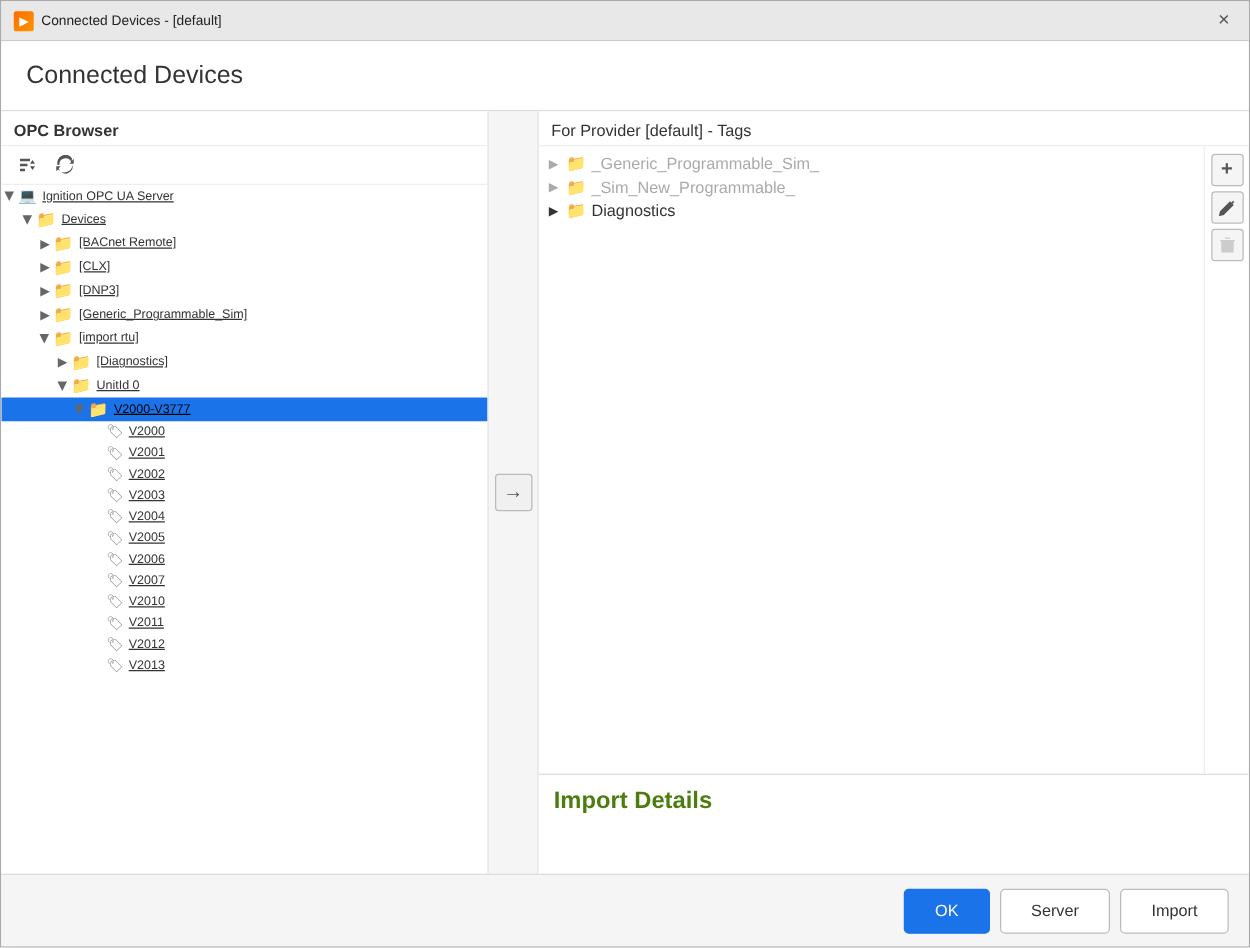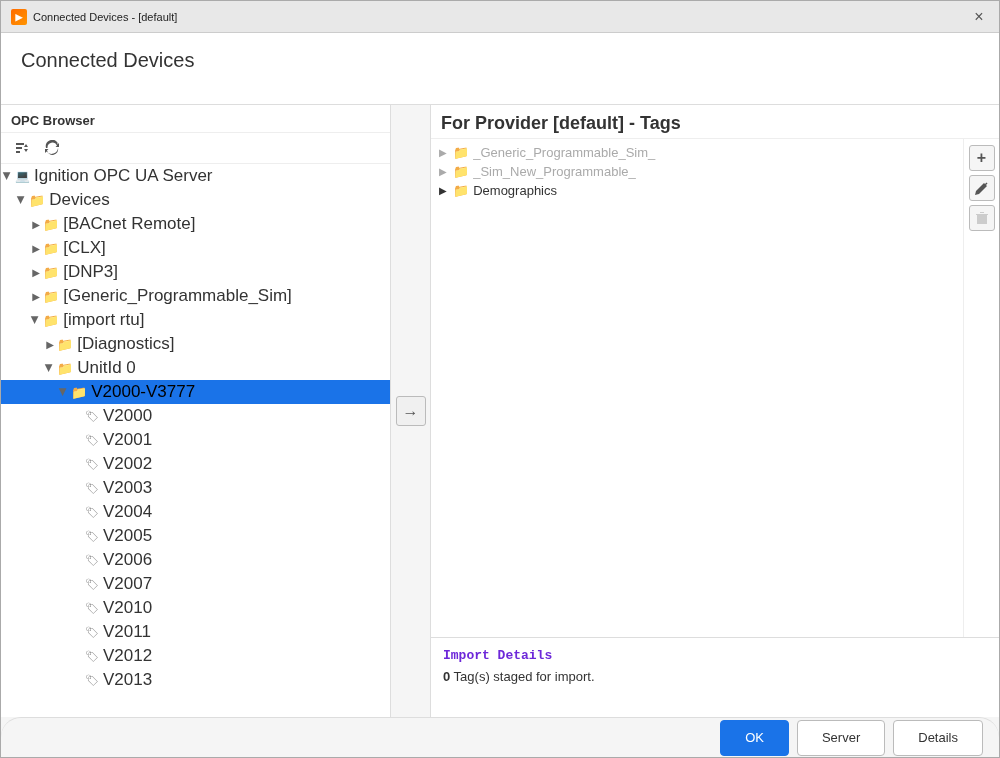--- a/index.html
+++ b/index.html
@@ -54,21 +54,21 @@
     }
     .dialog-header {
       background: #fff;
       padding: 16px 20px 12px 20px;
       border-bottom: 1px solid #ddd;
     }
     .dialog-header h1 {
       font-size: 20px;
       font-weight: 300;
       color: #333;
-      margin-bottom: 20px;
+      margin-bottom: 4px;
     }
     .dialog-header p {
       font-size: 12px;
       color: #555;
     }
     .dialog-body {
       flex: 1;
       display: flex;
       overflow: hidden;
       background: #f5f5f5;
@@ -145,21 +145,22 @@
       margin-right: 4px;
       flex-shrink: 0;
     }
     .tag-icon {
       color: #888;
       font-size: 11px;
       margin-right: 4px;
       flex-shrink: 0;
     }
     .item-label {
-      font-size: 17px;
+      font-size: 10px;
+      text-decoration: underline;
     }
     .server-icon {
       color: #6d6d6d;
       font-size: 12px;
       margin-right: 4px;
     }
     
     .middle-controls {
       display: flex;
       flex-direction: column;
@@ -183,22 +184,22 @@
       color: #555;
     }
     .right-panel {
       flex: 1;
       display: flex;
       flex-direction: column;
       background: #fff;
     }
     .right-panel-header {
       padding: 8px 10px 4px 10px;
-      font-weight: 700;
-      font-size: 18px;
+      font-weight: 400;
+      font-size: 13px;
       color: #333;
       border-bottom: 1px solid #eee;
     }
     .right-panel-content {
       flex: 1;
       display: flex;
       overflow: hidden;
     }
     .tags-tree {
       flex: 1;
@@ -238,44 +239,42 @@
       color: #555;
     }
     .right-toolbar-btn.disabled { color: #ccc; cursor: default; }
     .import-details {
       border-top: 1px solid #ddd;
       background: #fff;
       padding: 10px 12px;
       min-height: 80px;
     }
     .import-details h3 {
-      font-size: 13px;
+      font-size: 19px;
       font-weight: 600;
       margin-bottom: 6px;
-      color: #6d28d9;
-      font-family: Liberation Mono, monospace;
+      color: #4d7c0f;
     }
     .import-details p {
       font-size: 13px;
       color: #333;
     }
     .import-count {
       font-weight: 600;
       color: #333;
     }
     .dialog-footer {
       background: #f5f5f5;
       border-top: 1px solid #ddd;
       padding: 10px 16px;
       display: flex;
       justify-content: flex-end;
       gap: 8px;
-      height: 40px;
-      align-items: center;
-      border-radius: 28px;
+      height: 58px;
+      align-items: center;
     }
     .btn {
       height: 36px;
       padding: 0 24px;
       border-radius: 4px;
       font-size: 13px;
       cursor: pointer;
       border: 1px solid #bbb;
       font-weight: 500;
     }
@@ -500,46 +499,43 @@
               <span>_Generic_Programmable_Sim_</span>
             </div>
             <div class="tags-tree-item">
               <span style="width: 14px; display: inline-block; font-size: 10px;">▶</span>
               <span class="folder-icon">📁</span>
               <span>_Sim_New_Programmable_</span>
             </div>
             <div class="tags-tree-item active">
               <span style="width: 14px; display: inline-block; font-size: 10px;">▶</span>
               <span class="folder-icon">📁</span>
-              <span>Demographics</span>
+              <span>Diagnostics</span>
             </div>
           </div>
         <div class="right-toolbar">
           <button class="right-toolbar-btn" title="Add">
             <span style="font-size:16px; font-weight:bold;">+</span>
           </button>
           <button class="right-toolbar-btn" title="Edit">
             <svg width="14" height="14" viewBox="0 0 14 14" fill="currentColor">
               <path d="M1 10L0 14l4-1L12 5l-3-3L1 10zm10.5-8.5l1 1-1.5 1.5-1-1 1.5-1.5z"></path>
             </svg>
           </button>
           <button class="right-toolbar-btn disabled" title="Delete">
             <svg width="12" height="14" viewBox="0 0 12 14" fill="currentColor">
               <path d="M1 3h10v10H1V3zm3-2h4v1H4V1zM0 3h12v1H0V3z"></path>
             </svg>
           </button>
         </div>
       </div>
       <div class="import-details">
         <h3>Import Details</h3>
-        <p>
-          <span class="import-count">0</span><span> Tag(s) staged for import.</span>
-        </p>
       </div>
     </div>
   </div>
 
   <div class="dialog-footer">
     <button class="btn btn-primary">OK</button>
     <button class="btn btn-default">Server</button>
-    <button class="btn btn-default">Details</button>
+    <button class="btn btn-default">Import</button>
   </div>
 </div>
 
 </body></html>

